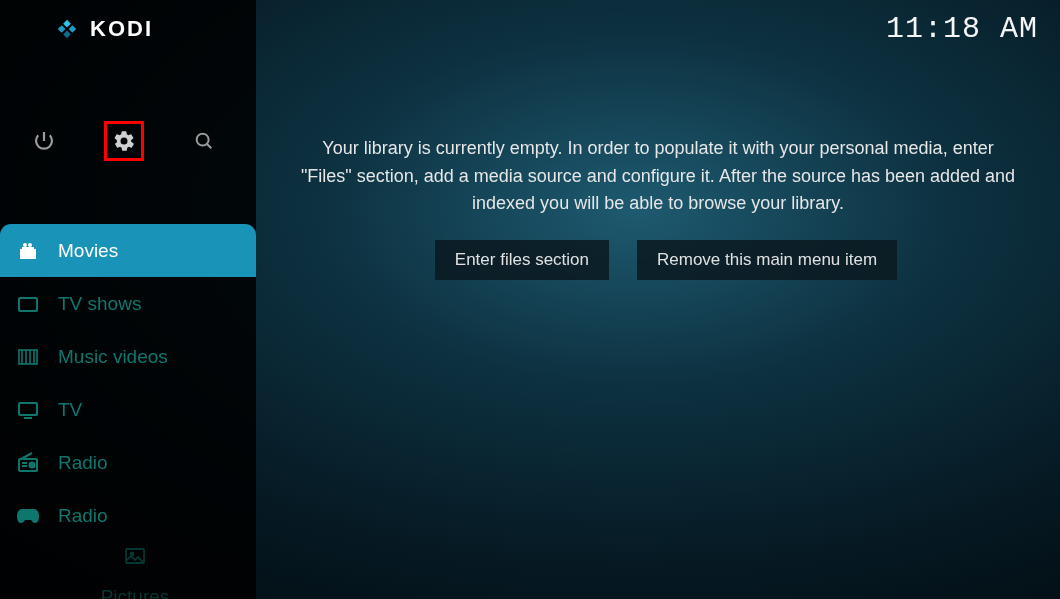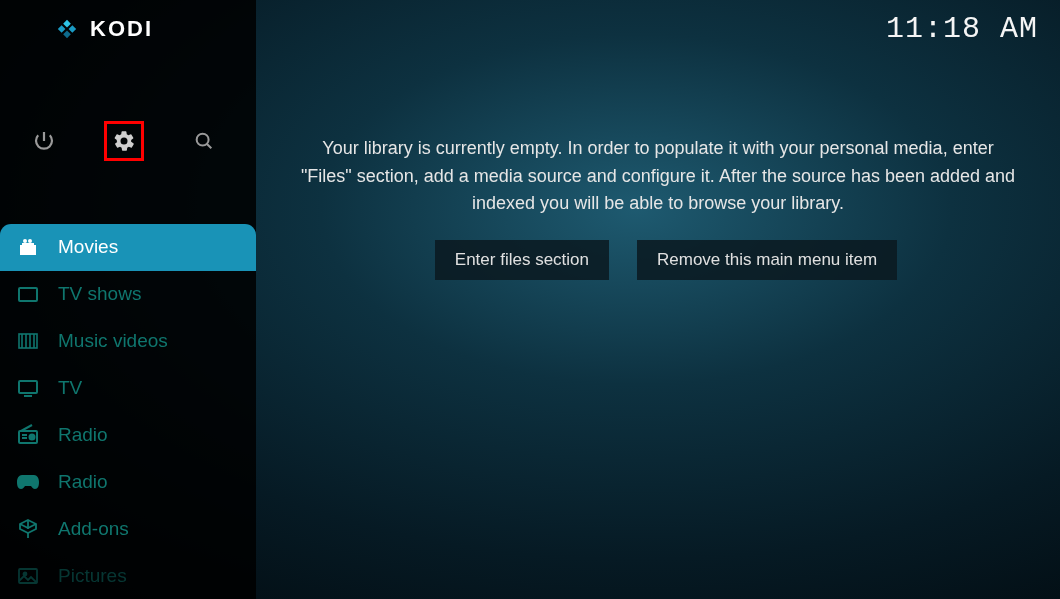--- a/index.html
+++ b/index.html
@@ -82,21 +82,21 @@
   }
   .menu-item .label {
     font-size: 19px;
     font-weight: 300;
   }
   .menu-item.active {
     background: #1993b7;
     color: #fff;
   }
   .menu-item.active .label { color: #fff; }
-  .menu-item.faded { opacity: 0.45; }
+  .menu-item.faded { opacity: 0.45; flex-direction: column; }
   .content {
     position: absolute;
     left: 256px; top: 0;
     width: 804px; height: 435px;
     display: flex;
     flex-direction: column;
     align-items: center;
     justify-content: center;
     padding: 0 40px;
   }
@@ -234,31 +234,20 @@
 
     <div class="menu-item">
       <span class="icon-slot">
         <svg width="26" height="20" viewBox="0 0 26 20" fill="currentColor">
             <path d="M7 3h12c3 0 5 3 5 7s-1 7-4 7c-2 0-3-2-4-3h-6c-1 1-2 3-4 3-3 0-4-3-4-7s2-7 5-7z"></path>
           </svg>
       </span>
       <span class="label">Radio</span>
     </div>
 
-    <div class="menu-item">
-      <span class="icon-slot">
-        <svg width="24" height="24" viewBox="0 0 24 24" fill="none" stroke="currentColor" stroke-width="1.8">
-            <path d="M12 3l8 4v5l-8 4-8-4V7z"></path>
-            <path d="M12 3v9"></path>
-            <path d="M4 7l8 4 8-4"></path>
-            <path d="M12 21v-5"></path>
-          </svg>
-      </span>
-      <span class="label">Add-ons</span>
-    </div>
 
     <div class="menu-item faded">
       <span class="icon-slot">
         <svg width="24" height="24" viewBox="0 0 24 24" fill="none" stroke="currentColor" stroke-width="1.8">
             <rect x="3" y="5" width="18" height="14" rx="1"></rect>
             <circle cx="9" cy="10" r="1.5" fill="currentColor"></circle>
             <path d="M3 17l5-5 4 4 3-3 6 6"></path>
           </svg>
       </span>
       <span class="label">Pictures</span>

